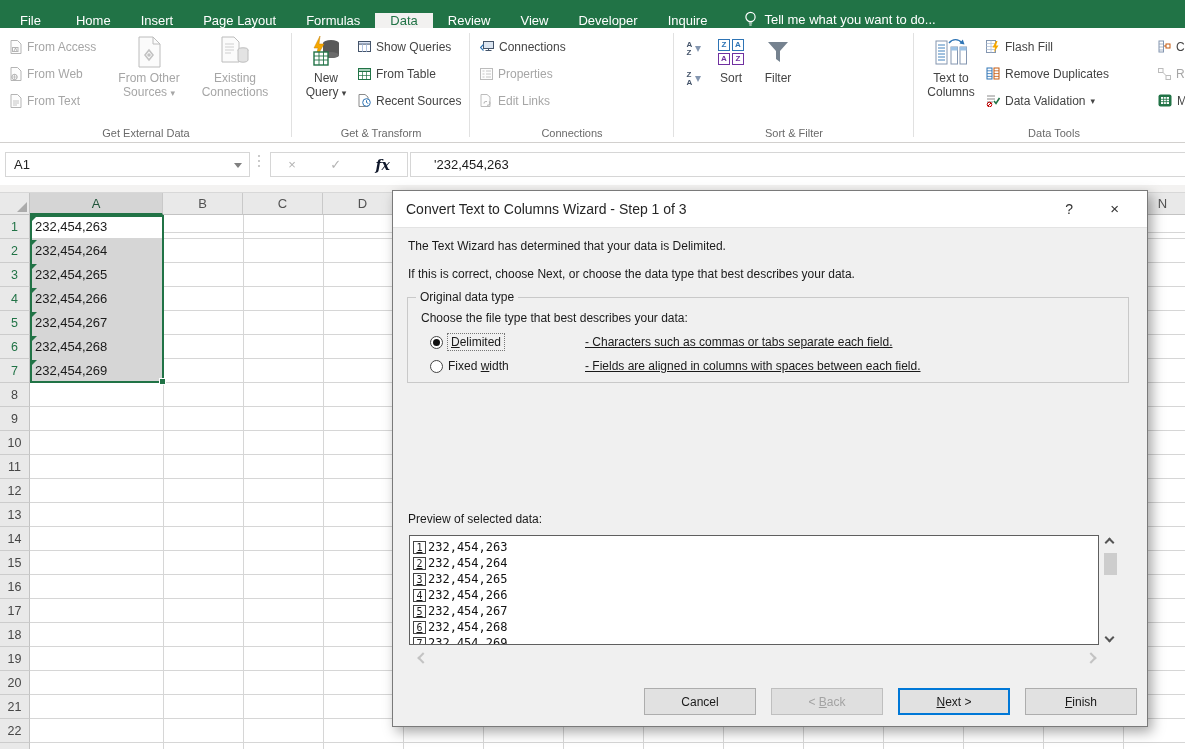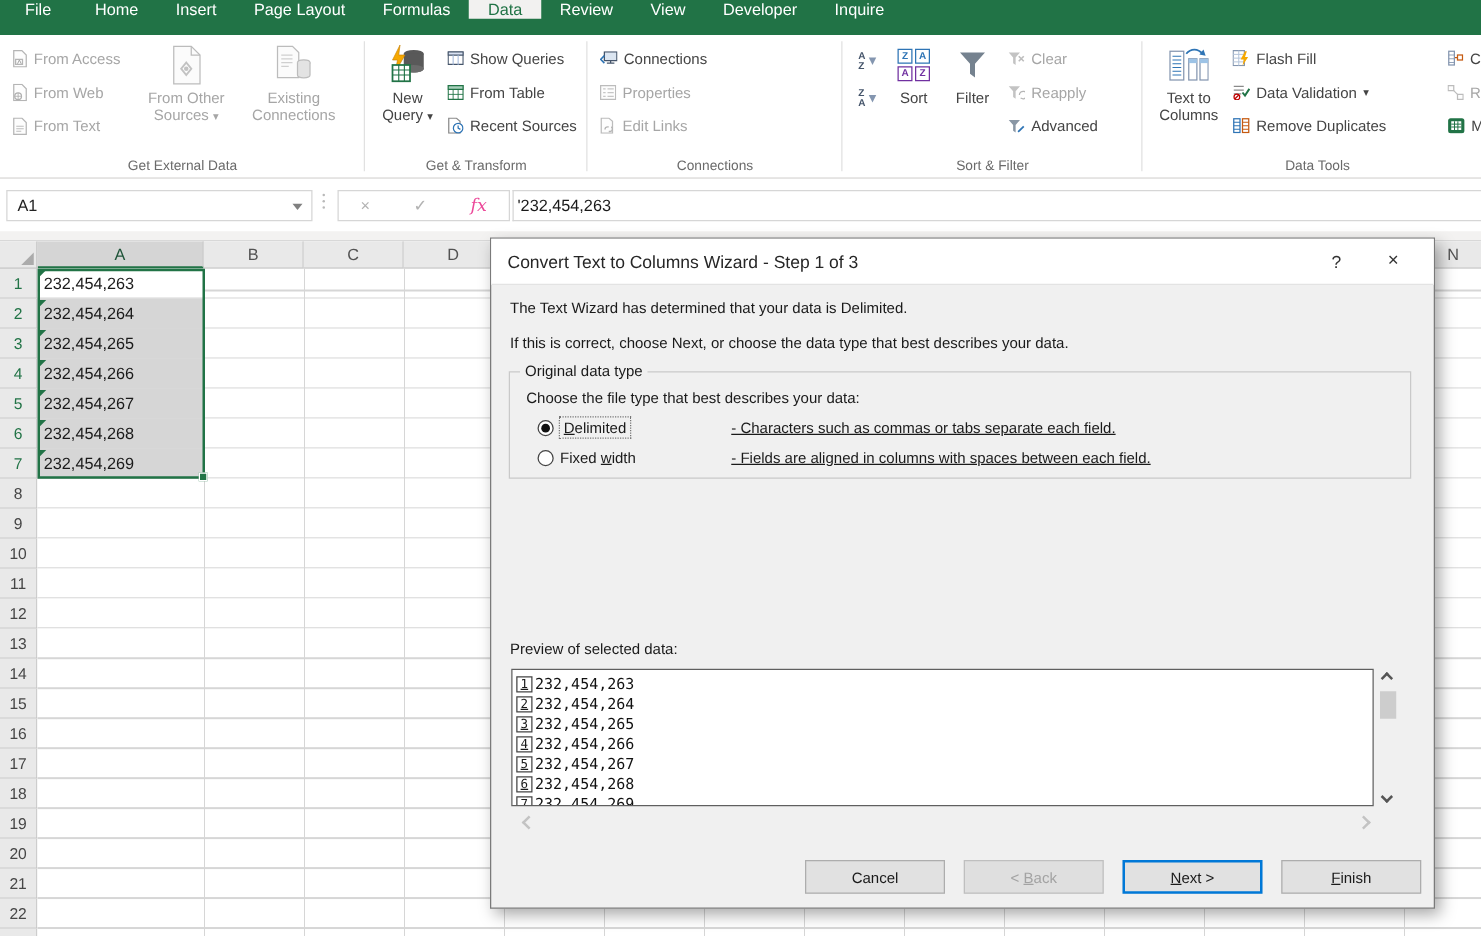--- a/index.html
+++ b/index.html
@@ -1,21 +1,21 @@
 <!DOCTYPE html>
 <html><head>
 <meta charset="utf-8">
 <style>
   html,body{margin:0;padding:0;width:1185px;height:749px;overflow:hidden;
     font-family:"Liberation Sans",sans-serif;background:#fff;position:relative;}
   *{box-sizing:border-box;}
 
   
   .menubar{position:absolute;top:0;left:0;right:0;height:28px;background:#217346;
-    display:flex;align-items:flex-start;color:#fff;font-size:13px;gap:19px;}
+    display:flex;align-items:flex-end;color:#fff;font-size:13px;}
   .mtab{display:flex;align-items:center;padding:0 15px;cursor:default;white-space:nowrap;}
   .mtab:first-child{padding:0 20px;}
   .mtab.active{background:#f2f1f0;color:#217346;}
   .tellme{display:flex;align-items:center;gap:7px;margin-left:22px;color:#fff;margin-top:48px;}
 
   
   .ribbon{position:absolute;top:28px;left:0;right:0;height:115px;background:#fff;
     border-bottom:1px solid #d2d0ce;display:flex;overflow:hidden;}
   .rgroup{position:relative;height:100%;flex:none;}
   .rgroup:after{content:"";position:absolute;right:0;top:5px;bottom:5px;width:1px;background:#e1e1e1;}
@@ -41,23 +41,23 @@
   .fbar{position:absolute;top:143px;left:0;right:0;height:42px;background:#fff;}
   .namebox{position:absolute;left:5px;top:9px;width:245px;height:25px;border:1px solid #d6d6d6;
     background:#fff;display:flex;align-items:center;font-size:13px;color:#222;padding-left:8px;}
   .nbarrow{position:absolute;right:7px;top:10px;width:0;height:0;
     border-left:4px solid transparent;border-right:4px solid transparent;border-top:5px solid #808080;}
   .fdots{position:absolute;left:258px;top:12px;display:flex;flex-direction:column;gap:3px;}
   .fdots i{width:2px;height:2px;border-radius:50%;background:#b9b9b9;}
   .fxgroup{position:absolute;left:270px;top:9px;width:138px;height:25px;border:1px solid #d6d6d6;
     background:#fff;display:flex;align-items:center;justify-content:space-around;}
   .fxbtn{color:#b3b3b3;font-size:13px;}
-  .fx{font-family:"DejaVu Serif",serif;font-style:italic;color:#ec4899;font-size:14px;}
+  .fx{font-family:"DejaVu Serif",serif;font-style:italic;color:#0f172a;font-size:14px;font-weight:bold;}
   .finput{position:absolute;left:410px;top:9px;right:0;height:25px;border:1px solid #d6d6d6;border-right:none;
-    background:#fff;display:flex;align-items:center;padding-left:3px;font-size:13px;color:#1a1a1a;}
+    background:#fff;display:flex;align-items:center;padding-left:23px;font-size:13px;color:#1a1a1a;}
   .gap{position:absolute;top:185px;left:0;right:0;height:8px;background:#f3f2f1;border-bottom:1px solid #d8d8d8;}
 
   
   .sheet{position:absolute;top:193px;left:0;width:1203px;bottom:0;overflow:hidden;}
   .hdrrow{height:22px;display:flex;}
   .corner{width:30px;height:22px;background:#e9e9e9;border-right:1px solid #c3c3c3;
     border-bottom:1px solid #c3c3c3;position:relative;flex:none;}
   .ctri{position:absolute;right:2px;bottom:2px;width:0;height:0;
     border-bottom:10px solid #ababab;border-left:10px solid transparent;}
   .colhdr{height:22px;background:#e9e9e9;border-right:1px solid #c9c9c9;border-bottom:1px solid #c3c3c3;
@@ -312,43 +312,20 @@
         <span class="llbl">Sort</span>
       </div>
       <div class="lbtn" style="width:48px">
         <span class="lic">
           <svg width="24" height="24" viewBox="0 0 24 24">
               <path d="M2 2h20l-8 9v11l-4-3v-8z" fill="#75828f"></path>
             </svg>
         </span>
         <span class="llbl">Filter</span>
       </div>
-      <div class="scol">
-        <div class="sbtn dis">
-          <svg width="14" height="12" viewBox="0 0 14 12">
-              <path d="M1 1h9l-3.5 4v6l-2-1.5V5z" fill="#c3c3c3"></path>
-              <path d="M9 4l4 4M13 4l-4 4" stroke="#bdbdbd" stroke-width="1.3"></path>
-            </svg>
-          <span>Clear</span>
-        </div>
-        <div class="sbtn dis">
-          <svg width="14" height="12" viewBox="0 0 14 12">
-              <path d="M1 1h9l-3.5 4v6l-2-1.5V5z" fill="#c3c3c3"></path>
-              <path d="M9.5 8a3 3 0 1 1 1 2.3" fill="none" stroke="#b5b5b5"></path>
-            </svg>
-          <span>Reapply</span>
-        </div>
-        <div class="sbtn">
-          <svg width="14" height="12" viewBox="0 0 14 12">
-              <path d="M1 1h9l-3.5 4v6l-2-1.5V5z" fill="#8a97a5"></path>
-              <path d="M8 10l4.5-4.5 1 1L9 11z" fill="#2e74b5"></path>
-            </svg>
-          <span>Advanced</span>
-        </div>
-      </div>
     </div>
     <div class="glabel">Sort &amp; Filter</div>
   </div>
 
   <div class="rgroup" style="width:420px">
     <div class="gcontent">
       <div class="lbtn" style="width:62px">
         <span class="lic">
           <svg width="32" height="30" viewBox="0 0 32 30">
               <rect x="1" y="4" width="11" height="23" fill="#fff" stroke="#8496b0"></rect>
@@ -369,36 +346,36 @@
         <div class="sbtn">
           <svg width="14" height="13" viewBox="0 0 14 13">
               <rect x=".5" y=".5" width="9" height="12" fill="#fff" stroke="#8496b0"></rect>
               <path d="M.5 3.5h9M.5 6.5h9M.5 9.5h9M5 .5v12" stroke="#b4c4da" stroke-width=".8"></path>
               <polygon points="10,1 6.5,7.5 9,7.5 8,12.5 12.5,5.5 10,5.5 11.5,1" fill="#f6a800"></polygon>
             </svg>
           <span>Flash Fill</span>
         </div>
         <div class="sbtn">
           <svg width="14" height="13" viewBox="0 0 14 13">
+              <rect x="1" y="1" width="5" height="11" fill="#fff" stroke="#2e74b5"></rect>
+              <path d="M1 3.8h5M1 6.6h5M1 9.4h5" stroke="#2e74b5" stroke-width=".8"></path>
+              <rect x="8" y="1" width="5" height="11" fill="#fff" stroke="#c55a11"></rect>
+              <path d="M8 3.8h5M8 6.6h5M8 9.4h5" stroke="#c55a11" stroke-width=".8"></path>
+            </svg>
+          <span>Remove Duplicates</span>
+        </div>
+        <div class="sbtn">
+          <svg width="14" height="13" viewBox="0 0 14 13">
               <path d="M1 2h8M1 5h8M1 8h6" stroke="#8a8a8a"></path>
               <path d="M8 7l2 2.5L13.5 4" fill="none" stroke="#217346" stroke-width="1.6"></path>
               <circle cx="3.5" cy="10.5" r="2.3" fill="none" stroke="#c00000"></circle>
               <path d="M2 12l3-3" stroke="#c00000"></path>
             </svg>
           <span>Data Validation</span>
           <span class="dd">▾</span>
-        </div>
-        <div class="sbtn">
-          <svg width="14" height="13" viewBox="0 0 14 13">
-              <rect x="1" y="1" width="5" height="11" fill="#fff" stroke="#2e74b5"></rect>
-              <path d="M1 3.8h5M1 6.6h5M1 9.4h5" stroke="#2e74b5" stroke-width=".8"></path>
-              <rect x="8" y="1" width="5" height="11" fill="#fff" stroke="#c55a11"></rect>
-              <path d="M8 3.8h5M8 6.6h5M8 9.4h5" stroke="#c55a11" stroke-width=".8"></path>
-            </svg>
-          <span>Remove Duplicates</span>
         </div>
       </div>
       <div class="scol">
         <div class="sbtn">
           <svg width="13" height="13" viewBox="0 0 13 13">
               <rect x="1" y="1" width="4.5" height="11" fill="#fff" stroke="#8496b0"></rect>
               <path d="M1 4h4.5M1 7h4.5M1 10h4.5" stroke="#8496b0" stroke-width=".7"></path>
               <rect x="8" y="4" width="4" height="4" fill="#fff" stroke="#c55a11"></rect>
               <path d="M6 6h2" stroke="#c55a11"></path>
             </svg>

